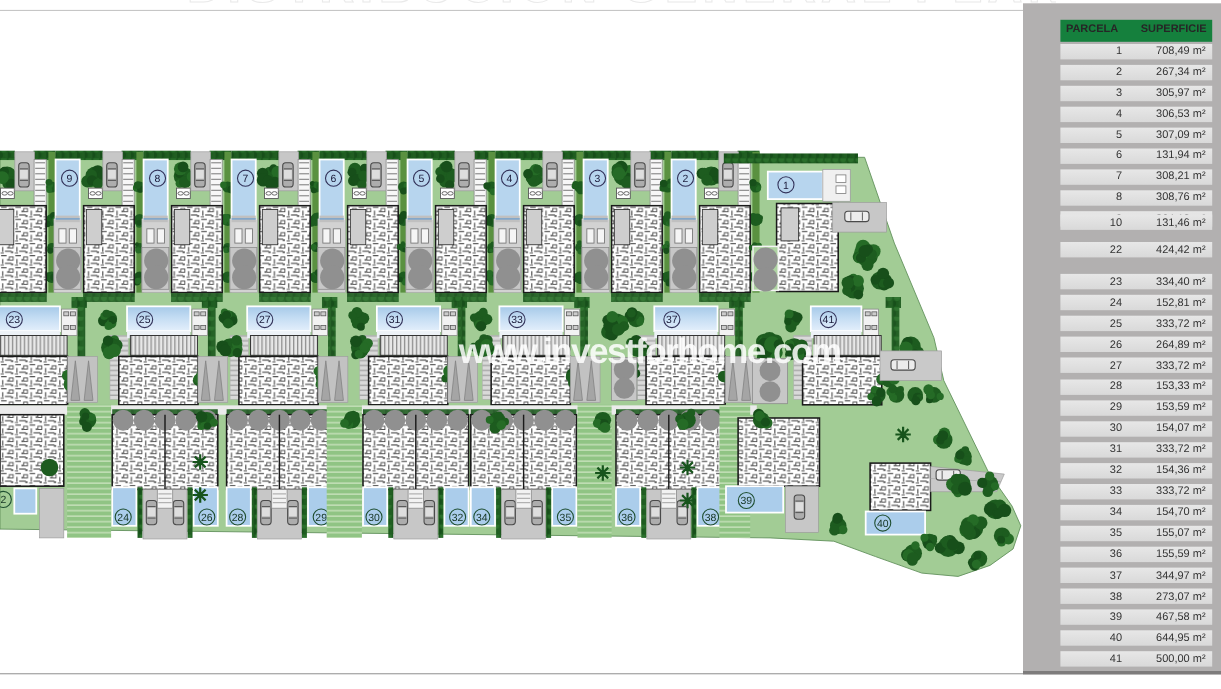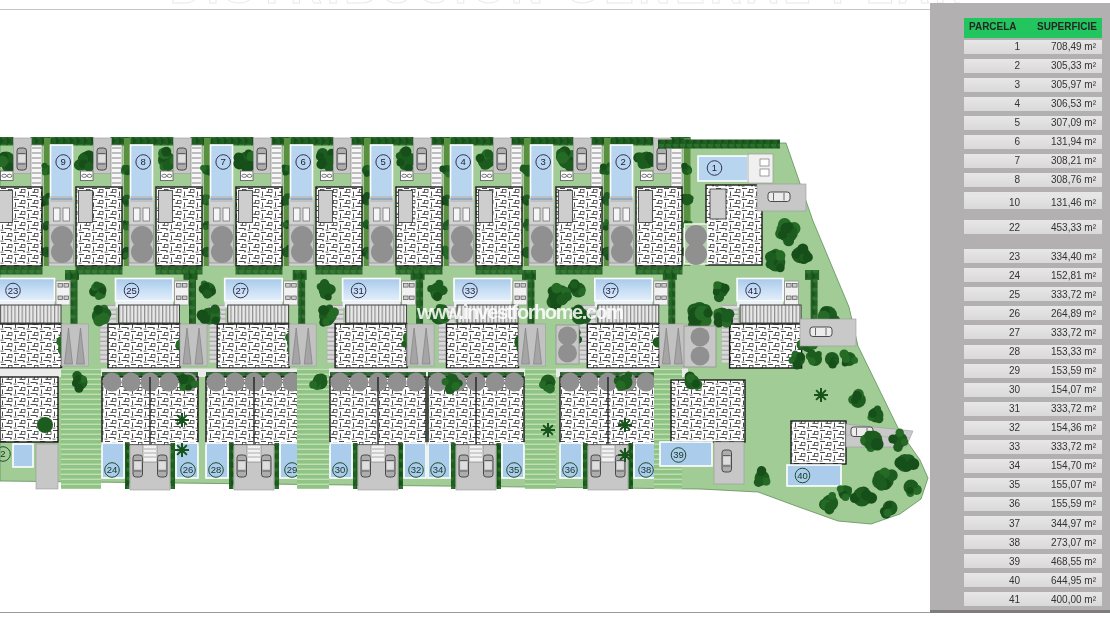--- a/index.html
+++ b/index.html
@@ -1,20 +1,20 @@
 <!DOCTYPE html>
 <html><head><meta charset="utf-8"><style>
 *{margin:0;padding:0;box-sizing:border-box}
 body{width:1110px;height:626px;position:relative;background:#fff;font-family:"Liberation Sans",sans-serif;overflow:hidden}
 #ghost{position:absolute;left:170px;top:-37px;width:790px;height:46px;overflow:hidden;color:#fff;-webkit-text-stroke:1px #eaeaea;font-size:44px;font-weight:bold;letter-spacing:5px;white-space:nowrap}
 #topline{position:absolute;left:0;top:9px;width:933px;height:1px;background:#c6c6c6}
 #botline{position:absolute;left:0;top:612px;width:1110px;height:1px;background:#9a9a9a}
-#wm{position:absolute;left:417px;top:301px;font-size:20px;font-weight:bold;color:rgba(255,255,255,0.85);letter-spacing:-1.45px}
+#wm{position:absolute;left:417px;top:301px;font-size:32px;font-weight:bold;color:rgba(255,255,255,0.85);letter-spacing:-1.45px}
 #panel{position:absolute;left:930px;top:3px;width:180px;height:610px;background:#b2b0b0;border-bottom:3px solid #7e7c7c}
-#thead{position:absolute;left:964px;top:18px;width:138px;height:20px;background:#22c55e;font-size:10px;font-weight:bold;color:#262626}
+#thead{position:absolute;left:964px;top:18px;width:138px;height:20px;background:#15803d;font-size:10px;font-weight:bold;color:#262626}
 #thead .h1{position:absolute;left:5px;top:3px}
 #thead .h2{position:absolute;right:5px;top:3px}
 .trow{position:absolute;left:964px;width:138px;height:14px;background:linear-gradient(#e7e7e7,#d9d9d9);font-size:10px;color:#333}
 .trow .c1{position:absolute;right:82px;top:1.5px}
 .trow .c2{position:absolute;right:6px;top:1.5px}
 #tblwrap{position:absolute;left:0;top:0}
 </style></head>
 <body>
 <div id="ghost">DISTRIBUCION GENERAL PLANTA</div>
 <div id="topline"></div>
@@ -1288,21 +1288,21 @@
     <span class="h1">PARCELA</span>
     <span class="h2">SUPERFICIE</span>
   </div>
 <div id="tblwrap">
     <div class="trow" style="top:39.5px">
       <span class="c1">1</span>
       <span class="c2">708,49 m²</span>
     </div>
     <div class="trow" style="top:58.6px">
       <span class="c1">2</span>
-      <span class="c2">305,33 m²</span>
+      <span class="c2">267,34 m²</span>
     </div>
     <div class="trow" style="top:77.6px">
       <span class="c1">3</span>
       <span class="c2">305,97 m²</span>
     </div>
     <div class="trow" style="top:96.7px">
       <span class="c1">4</span>
       <span class="c2">306,53 m²</span>
     </div>
     <div class="trow" style="top:115.7px">
@@ -1324,21 +1324,21 @@
     <div class="trow" style="top:192.0px">
       <span class="c1">9</span>
       <span class="c2">364,18 m²</span>
     </div>
     <div class="trow" style="top:195px">
       <span class="c1">10</span>
       <span class="c2">131,46 m²</span>
     </div>
     <div class="trow" style="top:220px">
       <span class="c1">22</span>
-      <span class="c2">453,33 m²</span>
+      <span class="c2">424,42 m²</span>
     </div>
     <div class="trow" style="top:249.2px">
       <span class="c1">23</span>
       <span class="c2">334,40 m²</span>
     </div>
     <div class="trow" style="top:268.2px">
       <span class="c1">24</span>
       <span class="c2">152,81 m²</span>
     </div>
     <div class="trow" style="top:287.3px">
@@ -1392,22 +1392,22 @@
     <div class="trow" style="top:516.0px">
       <span class="c1">37</span>
       <span class="c2">344,97 m²</span>
     </div>
     <div class="trow" style="top:535.1px">
       <span class="c1">38</span>
       <span class="c2">273,07 m²</span>
     </div>
     <div class="trow" style="top:554.1px">
       <span class="c1">39</span>
-      <span class="c2">468,55 m²</span>
+      <span class="c2">467,58 m²</span>
     </div>
     <div class="trow" style="top:573.2px">
       <span class="c1">40</span>
       <span class="c2">644,95 m²</span>
     </div>
     <div class="trow" style="top:592.2px">
       <span class="c1">41</span>
-      <span class="c2">400,00 m²</span>
+      <span class="c2">500,00 m²</span>
     </div>
   </div>
 </body></html>

